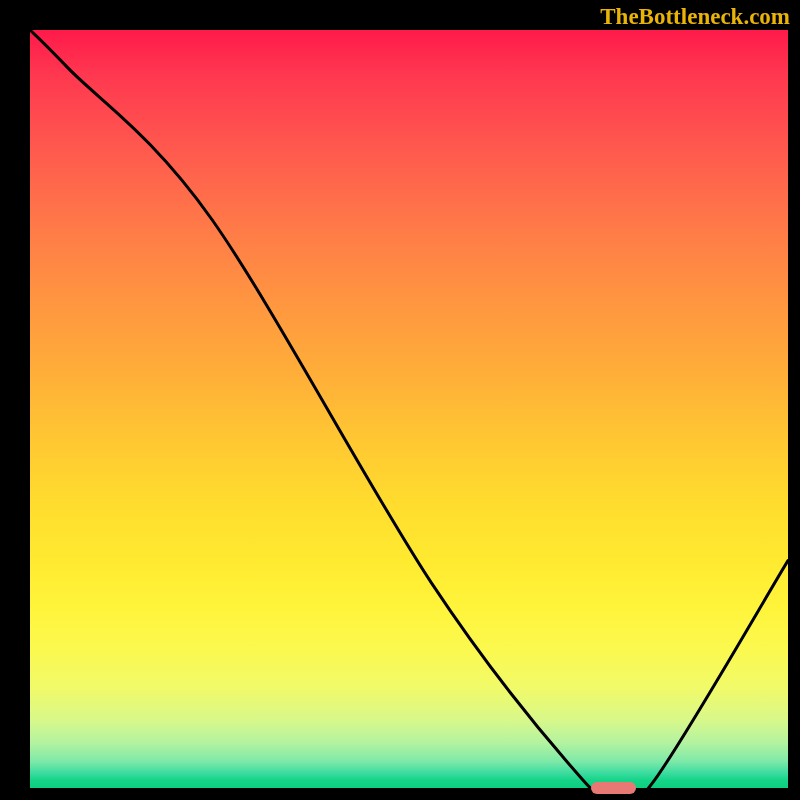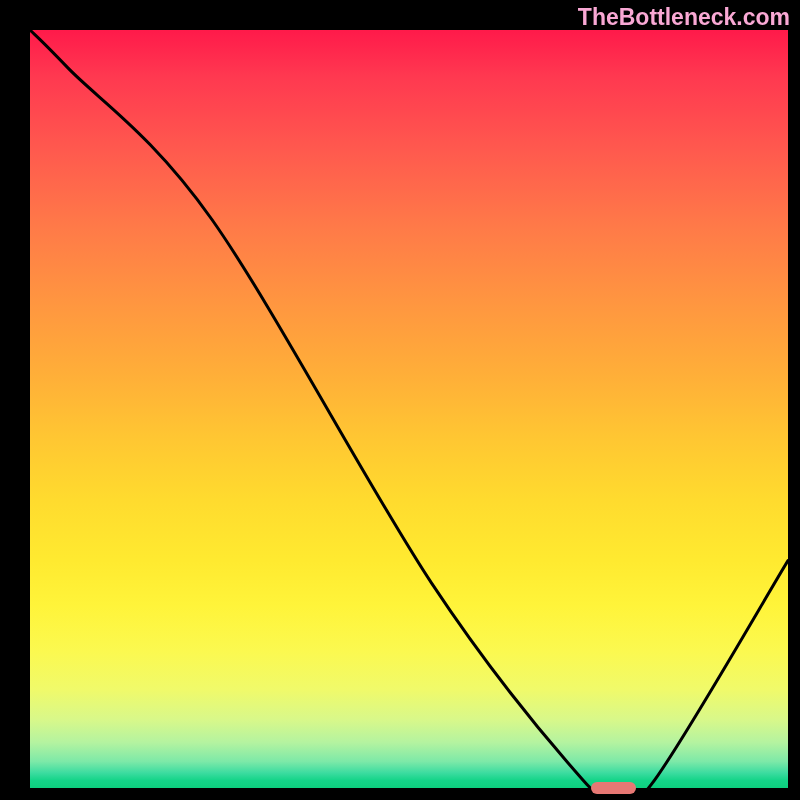--- a/index.html
+++ b/index.html
@@ -42,24 +42,24 @@
       #7de9a8 96.5%,
       #3cdca0 98%,
       #14d488 99%,
       #0dcf7e 100%
     );
   }
   .watermark {
     position: absolute;
     right: 10px;
     top: 4px;
-    font-family: Liberation Sans, sans-serif;
+    font-family: Liberation Serif, serif;
     font-size: 23px;
     font-weight: bold;
-    color: #f9a8d4;
+    color: #eab308;
   }
   svg.curve {
     position: absolute;
     left: 0;
     top: 0;
     width: 758px;
     height: 758px;
   }
   .marker {
     position: absolute;

